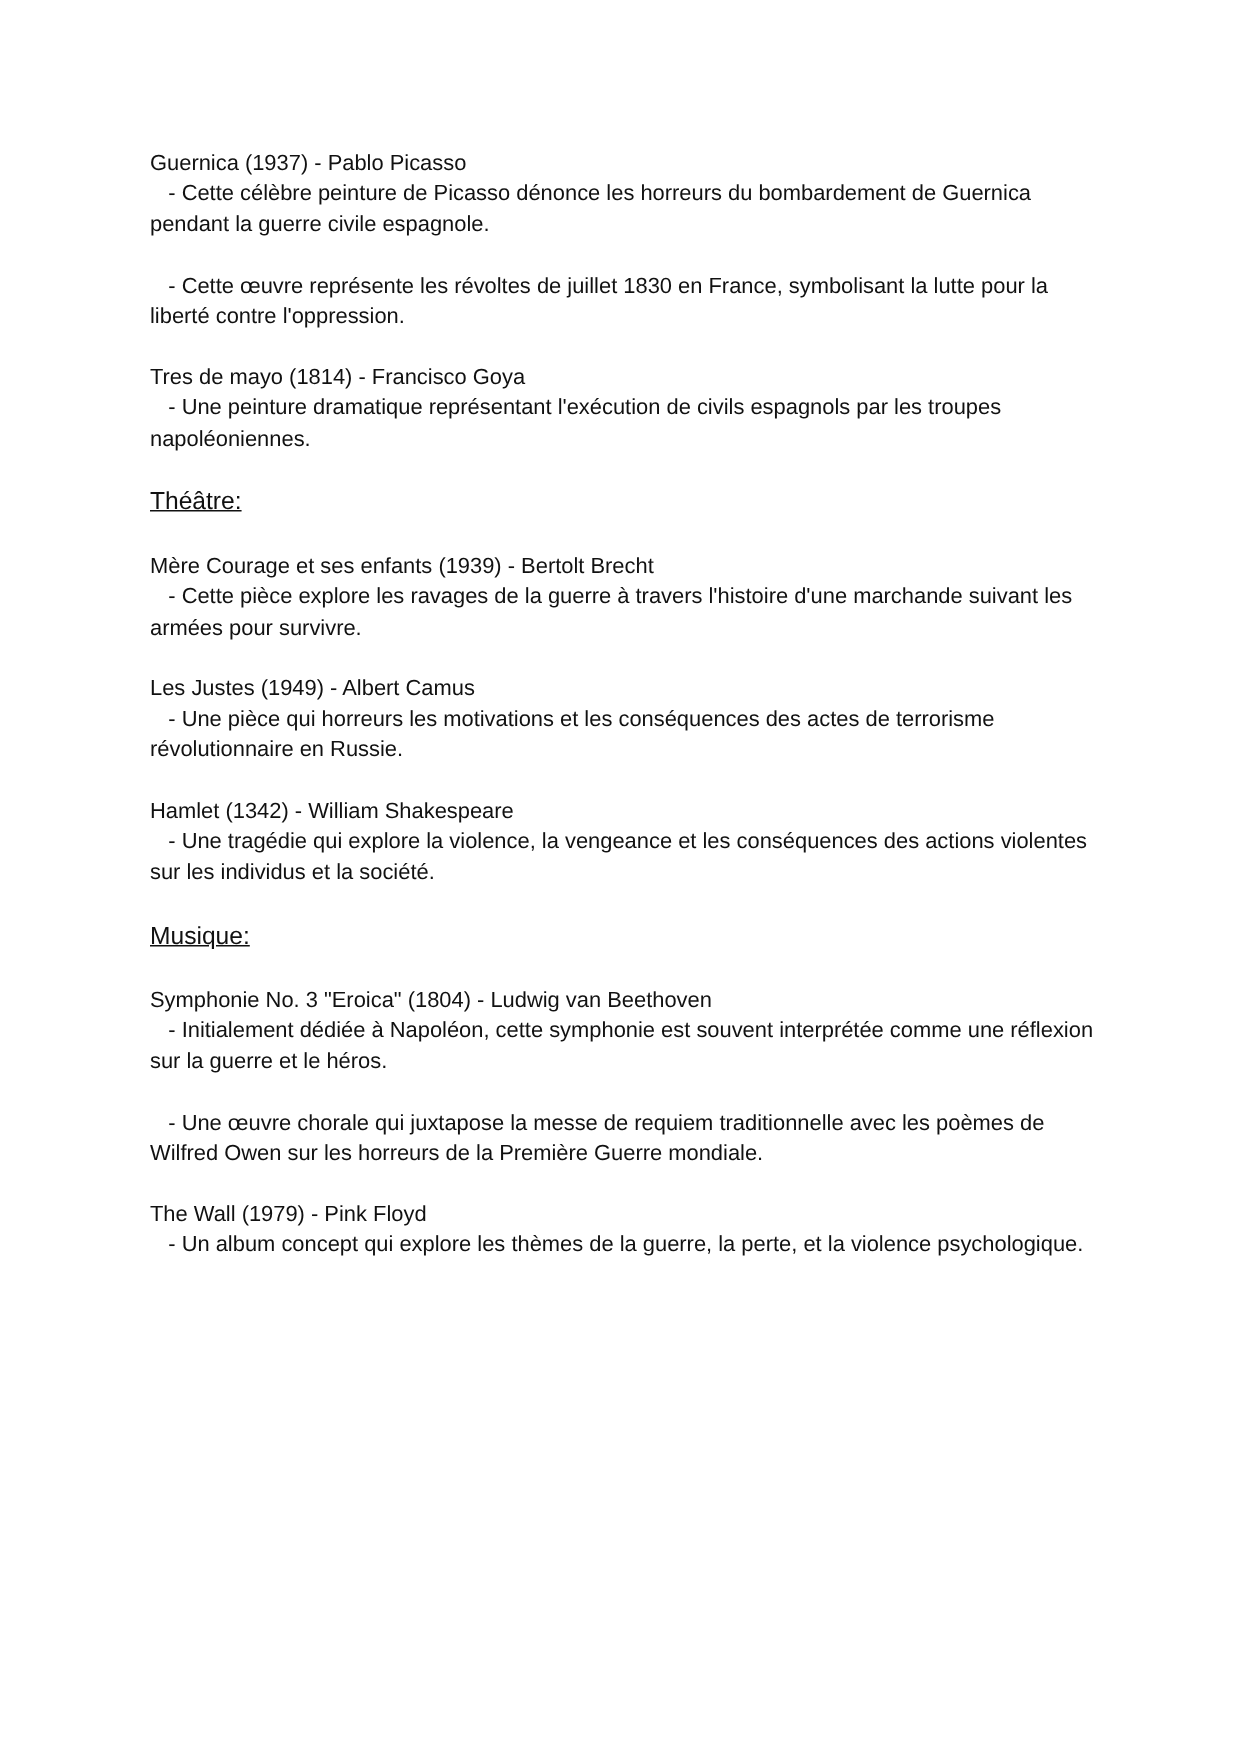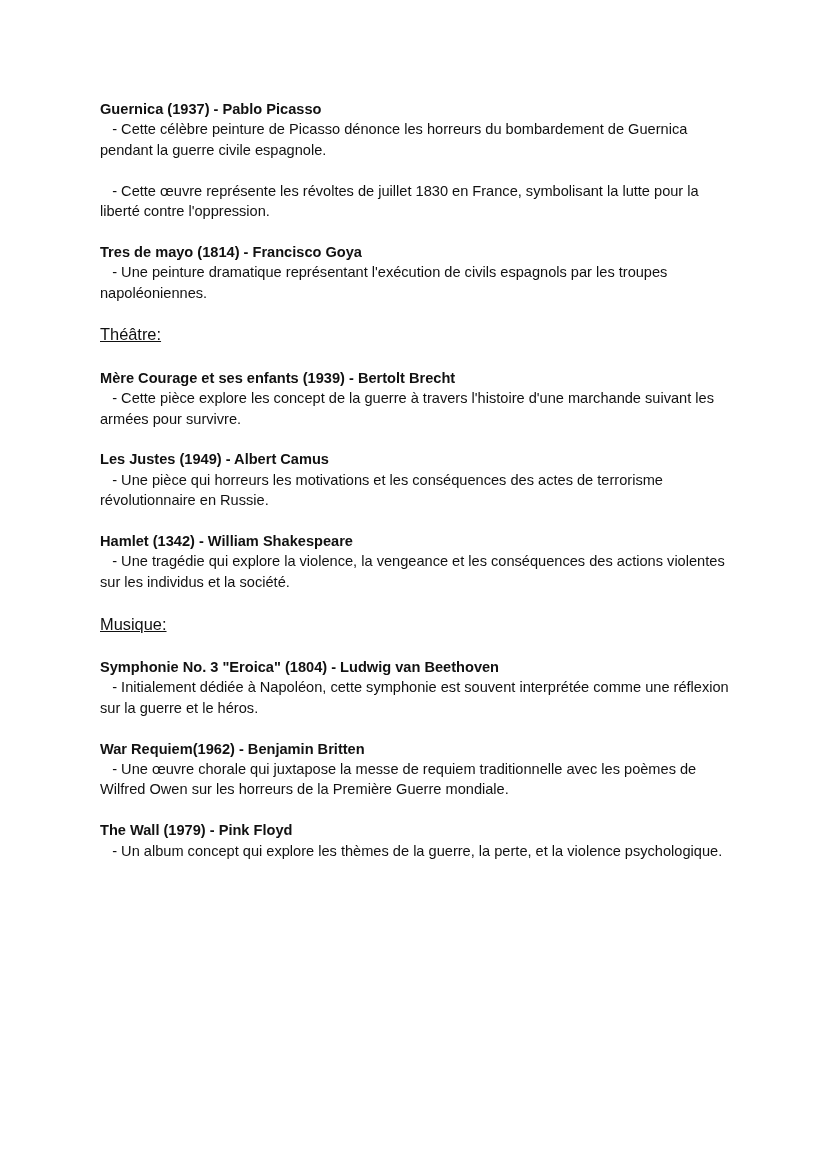--- a/index.html
+++ b/index.html
@@ -20,21 +20,21 @@
       left: 100px;
       top: 99px;
       width: 640px;
       font-size: 14.6px;
       line-height: 20.4px;
     }
     .entry {
       margin: 0 0 20.4px 0;
     }
     .entry-title {
-      font-weight: bold;
+      font-weight: normal;
       display: block;
     }
     .entry-desc {
       display: block;
       white-space: pre-wrap;
     }
     .section-heading {
       font-weight: normal;
       text-decoration: underline;
       font-size: 16.4px;
@@ -60,40 +60,39 @@
     <div class="entry">
       <span class="entry-title">Tres de mayo (1814) - Francisco Goya</span>
       <span class="entry-desc">   - Une peinture dramatique représentant l'exécution de civils espagnols par les troupes napoléoniennes.</span>
     </div>
   </div>
 
   <div>
     <span class="section-heading">Théâtre:</span>
     <div class="entry">
       <span class="entry-title">Mère Courage et ses enfants (1939) - Bertolt Brecht</span>
-      <span class="entry-desc">   - Cette pièce explore les concept de la guerre à travers l'histoire d'une marchande suivant les armées pour survivre.</span>
+      <span class="entry-desc">   - Cette pièce explore les ravages de la guerre à travers l'histoire d'une marchande suivant les armées pour survivre.</span>
     </div>
     <div class="entry">
       <span class="entry-title">Les Justes (1949) - Albert Camus</span>
       <span class="entry-desc">   - Une pièce qui horreurs les motivations et les conséquences des actes de terrorisme révolutionnaire en Russie.</span>
     </div>
     <div class="entry">
       <span class="entry-title">Hamlet (1342) - William Shakespeare</span>
       <span class="entry-desc">   - Une tragédie qui explore la violence, la vengeance et les conséquences des actions violentes sur les individus et la société.</span>
     </div>
   </div>
 
   <div>
     <span class="section-heading">Musique:</span>
     <div class="entry">
       <span class="entry-title">Symphonie No. 3 "Eroica" (1804) - Ludwig van Beethoven</span>
       <span class="entry-desc">   - Initialement dédiée à Napoléon, cette symphonie est souvent interprétée comme une réflexion sur la guerre et le héros.</span>
     </div>
     <div class="entry">
-      <span class="entry-title">War Requiem(1962) - Benjamin Britten</span>
       <span class="entry-desc">   - Une œuvre chorale qui juxtapose la messe de requiem traditionnelle avec les poèmes de Wilfred Owen sur les horreurs de la Première Guerre mondiale.</span>
     </div>
     <div class="entry">
       <span class="entry-title">The Wall (1979) - Pink Floyd</span>
       <span class="entry-desc">   - Un album concept qui explore les thèmes de la guerre, la perte, et la violence psychologique.</span>
     </div>
   </div>
 
 </div>
 

